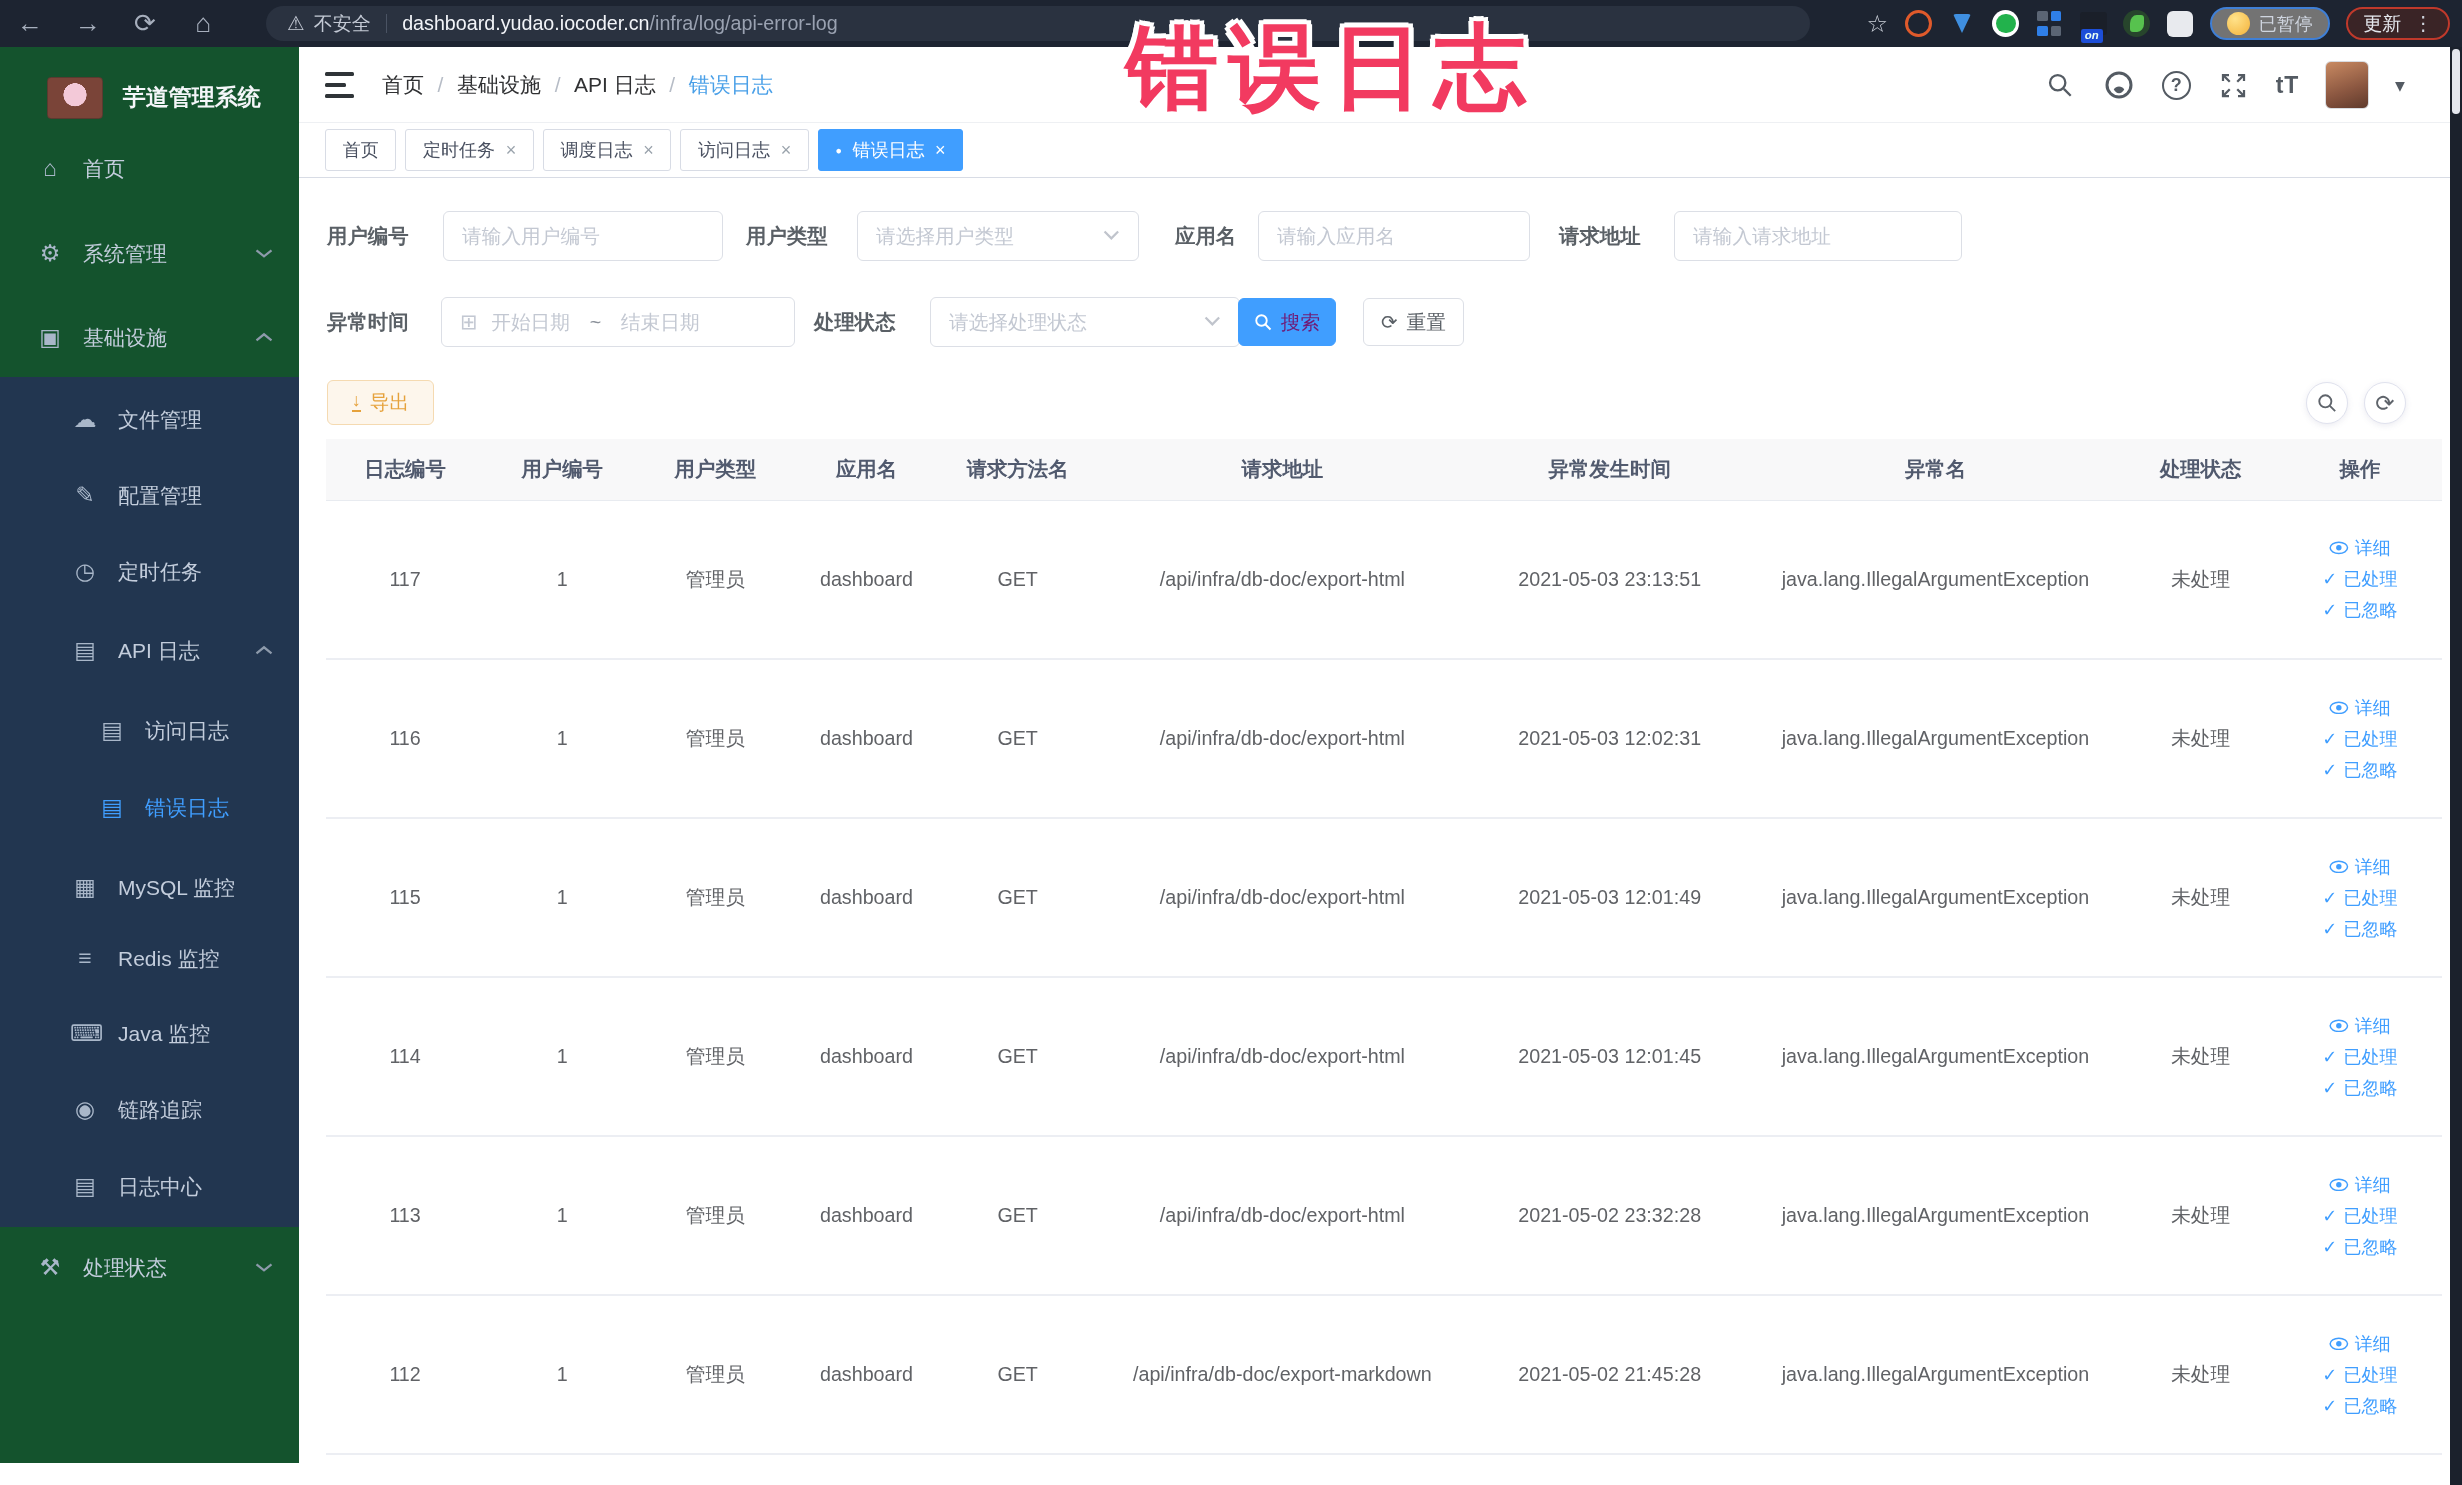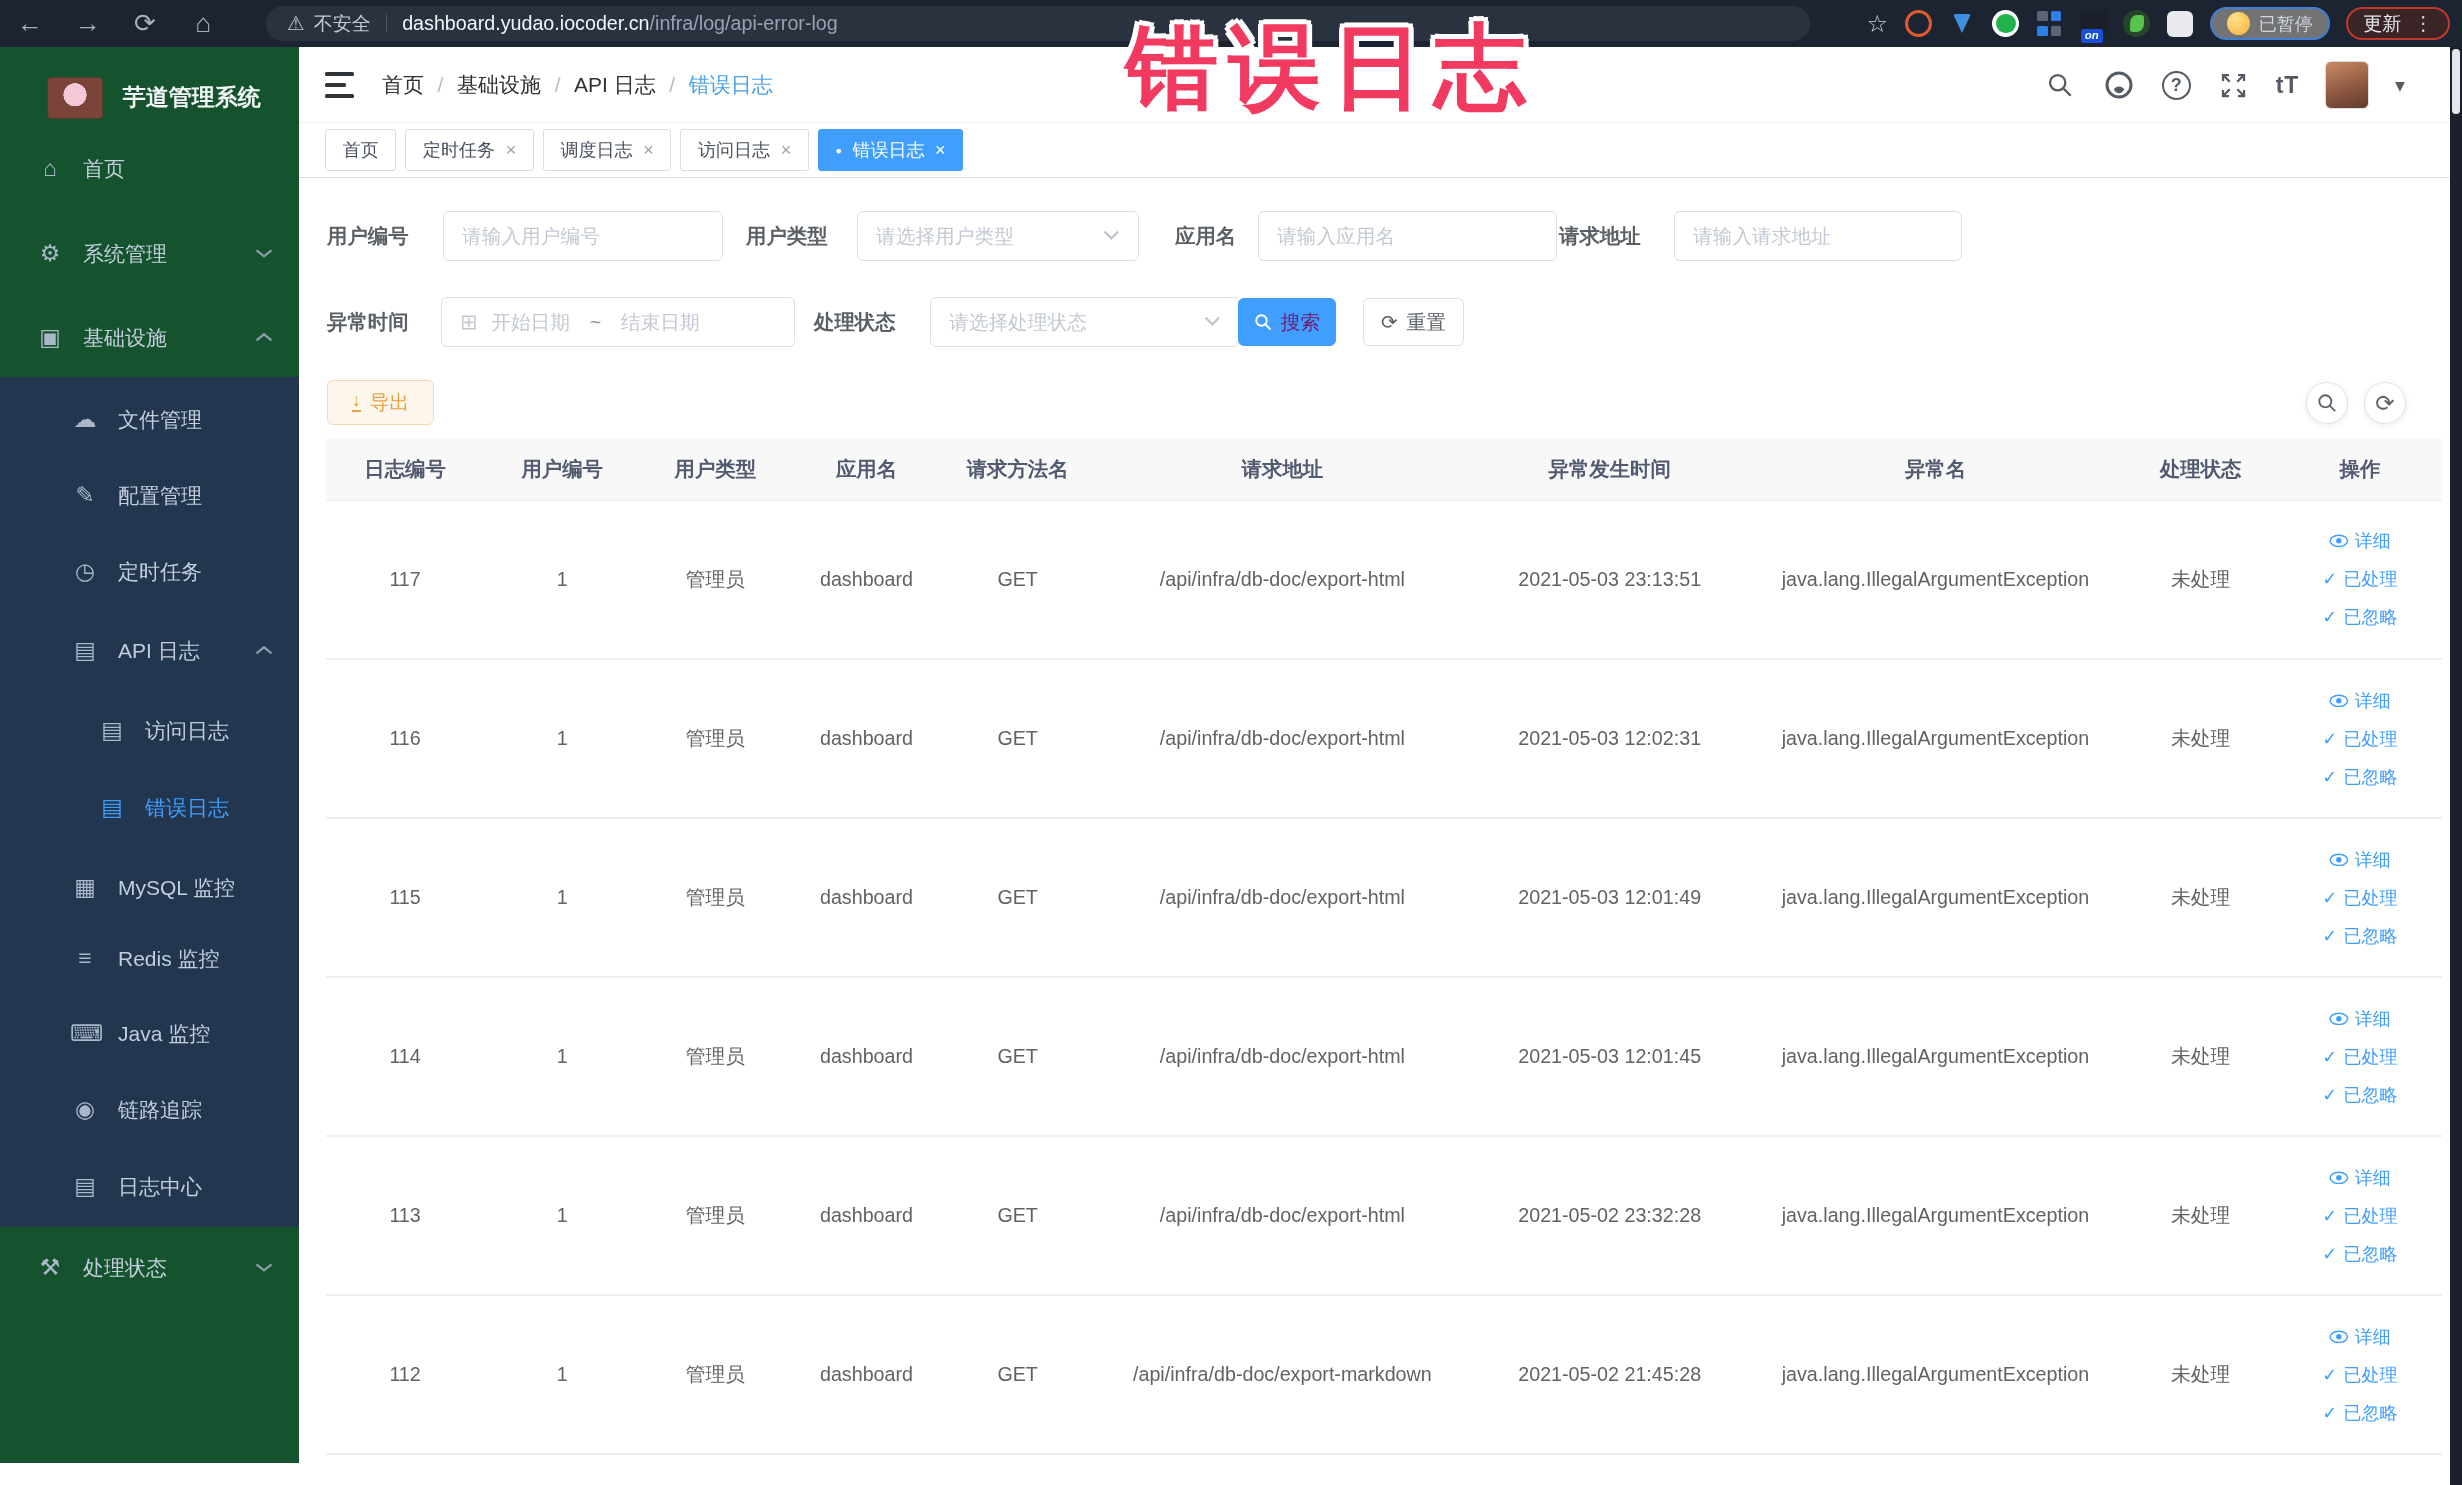--- a/index.html
+++ b/index.html
@@ -107,21 +107,21 @@
   .dl-ic { border-bottom:2.3px solid #e6a23c; line-height:0.8; padding-bottom:2.3px; font-size:18px; }
   .circle-btn { position:absolute; width:42px; height:42px; border-radius:50%; background:#fff; border:1.5px solid #e0e2ee;
     box-shadow:0 1.5px 6px rgba(90,90,140,.12); display:flex; align-items:center; justify-content:center; color:#5f646b; }
 
   
   .log-table { position:absolute; left:26.5px; top:392px; width:2116px; border-collapse:collapse; table-layout:fixed; }
   .log-table th { height:61px; background:#f8f8f9; color:#515a6e; font-size:20.4px; font-weight:700;
     border-bottom:1.5px solid #e8ebf0; text-align:center; }
   .log-table td { height:159px; text-align:center; font-size:19.7px; color:#606266; border-bottom:2.3px solid #eceef3;
     word-break:break-all; padding:0 6px; }
-  .acts { display:flex; flex-direction:column; align-items:center; gap:14px; }
+  .acts { display:flex; flex-direction:column; align-items:center; gap:7px; }
   .act { display:flex; align-items:center; gap:6px; color:#409eff; font-size:18px; cursor:pointer; }
   .act .ck { font-size:18px; }
 
   
   .pg-scroll { position:absolute; right:0; top:47px; width:12px; height:1439px; background:#1b212c; z-index:6; }
   .pg-thumb { position:absolute; left:2.3px; top:2.3px; width:7.6px; height:65px; background:#e4e7ee; border-radius:3.8px; }
 </style>
 </head>
 <body>
 
@@ -346,21 +346,21 @@
       <input placeholder="请输入用户编号" style="">
     </div>
     <span class="f-label" style="left:447px;top:164px">用户类型</span>
     <div class="f-box" style="left:558px;top:164px;width:282px">
       <span class="ph">请选择用户类型</span>
       <span class="sel-caret"><svg width="16.7" height="9.8" viewBox="0 0 22 13">
             <polyline points="2,2 11,11 20,2" fill="none" stroke="#c0c4cc" stroke-width="3"></polyline>
           </svg></span>
     </div>
     <span class="f-label" style="left:876px;top:164px">应用名</span>
-    <div class="f-box" style="left:959px;top:164px;width:299px">
+    <div class="f-box" style="left:959px;top:164px;width:272px">
       <input placeholder="请输入应用名" style="">
     </div>
     <span class="f-label" style="left:1260px;top:164px">请求地址</span>
     <div class="f-box" style="left:1375px;top:164px;width:288px">
       <input placeholder="请输入请求地址" style="">
     </div>
 
     <span class="f-label" style="left:28px;top:250px">异常时间</span>
     <div class="f-box" style="left:142px;top:250px;width:354px">
       <span class="cal-ic">⊞</span>

